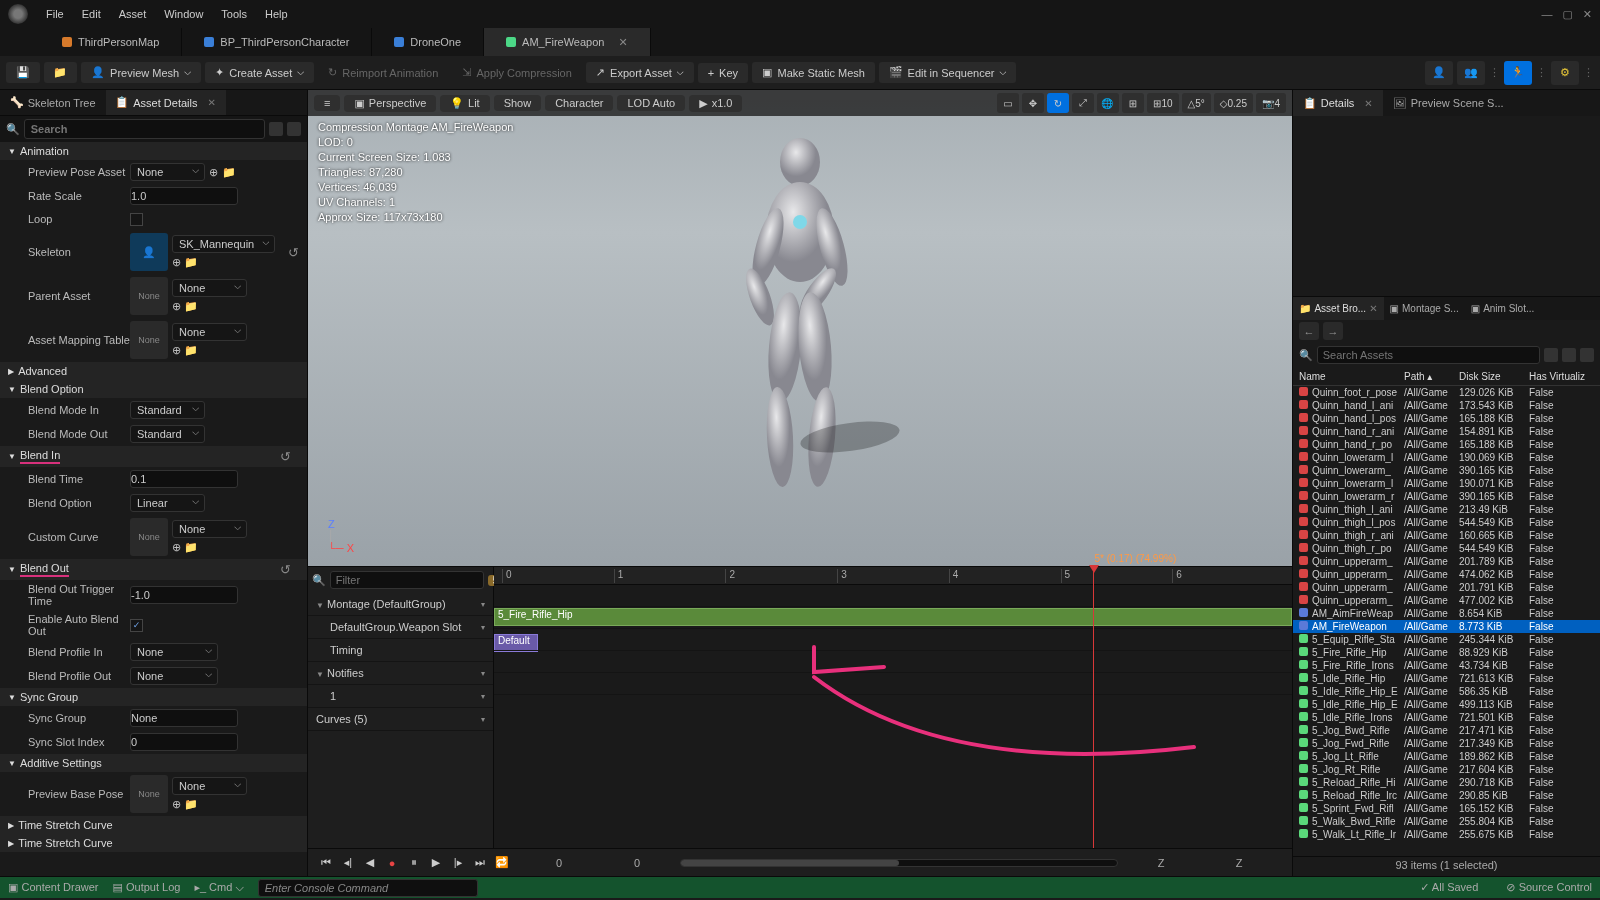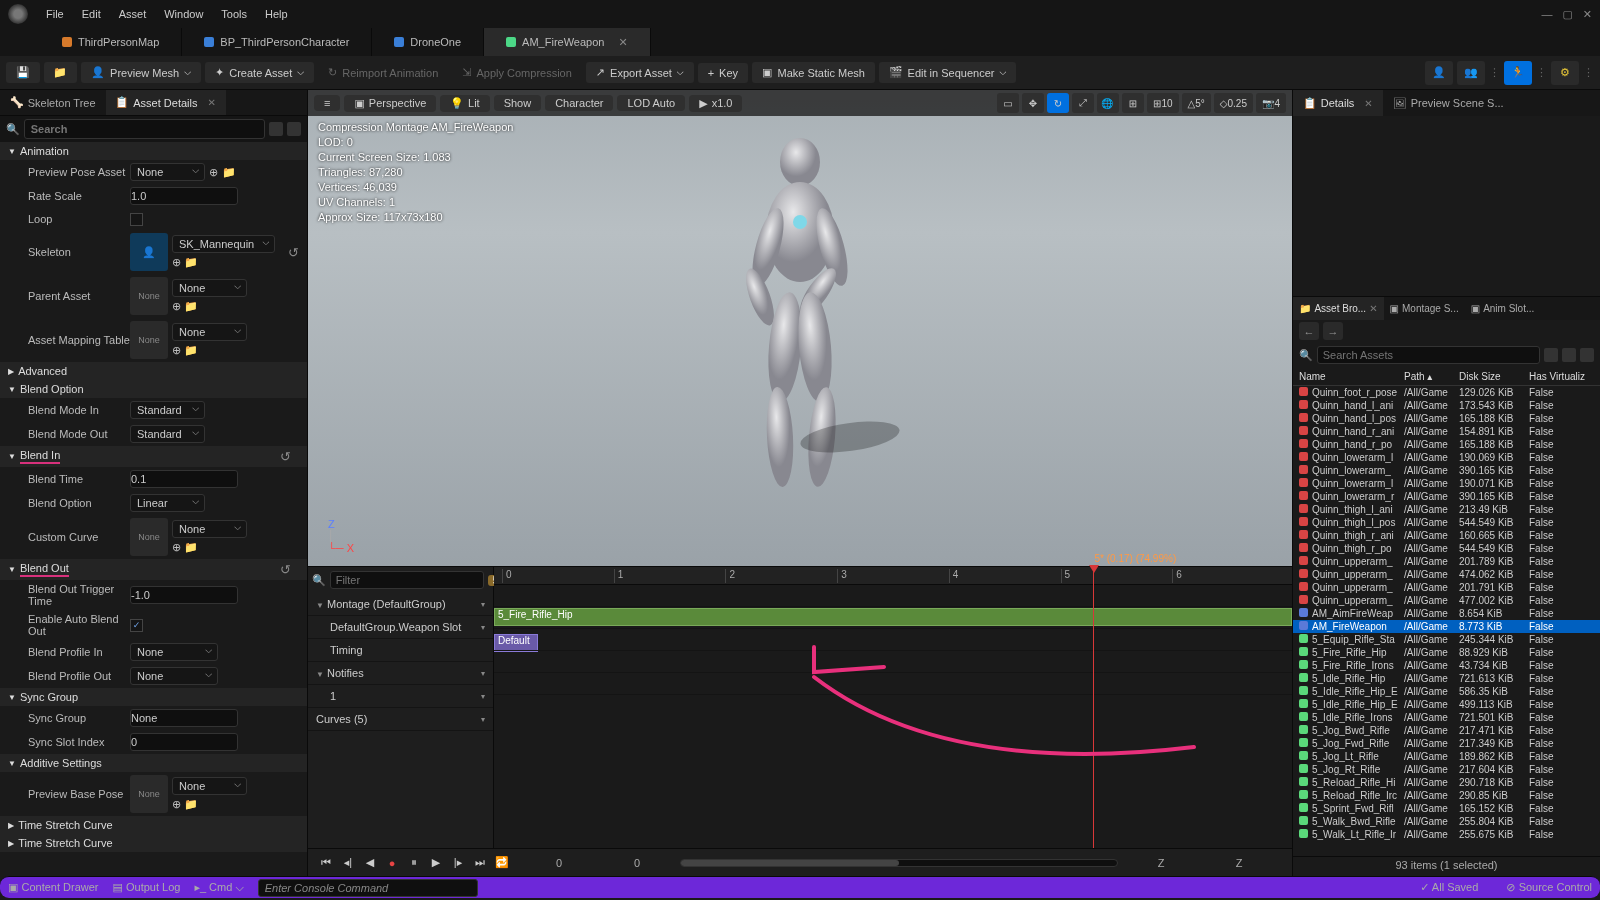--- a/index.html
+++ b/index.html
@@ -118,21 +118,21 @@
 .arow.sel { background: #0060c0; color: #fff; }
 .arow .sw { width: 9px; height: 9px; border-radius: 2px; margin-right: 4px; flex-shrink: 0; }
 .sw-red { background: #d84444; } .sw-blue { background: #5a7ad8; } .sw-green { background: #5ad87a; }
 .arow > span:nth-child(2) { width: 92px; overflow: hidden; text-overflow: ellipsis; }
 .arow > span:nth-child(3) { width: 55px; overflow: hidden; }
 .arow > span:nth-child(4) { width: 70px; text-align: left; }
 .arow > span:nth-child(5) { flex: 1; }
 .rstatus { height: 20px; padding: 2px 8px; color: #aaa; border-top: 1px solid #0a0a0a; text-align: center; }
 
 
-.bottombar { height: 22px; background: #6d28d9; display: flex; align-items: center; padding: 0 8px; gap: 14px; color: #aaa; border-top: 1px solid #0a0a0a; border-radius: 9px; }
+.bottombar { height: 22px; background: #14532d; display: flex; align-items: center; padding: 0 8px; gap: 14px; color: #aaa; border-top: 1px solid #0a0a0a; }
 .bottombar .cmd-input { background: #0f0f0f; border: 1px solid #333; padding: 2px 6px; width: 220px; color: #888; font-style: italic; border-radius: 3px; }
 .bottombar .right2 { margin-left: auto; display: flex; gap: 28px; }
 
 ::-webkit-scrollbar { width: 10px; } ::-webkit-scrollbar-thumb { background: #3a3a3a; border-radius: 5px; } ::-webkit-scrollbar-track { background: #151515; }
 </style>
 </head>
 <body>
 
 <div class="menubar">
   <div class="logo"></div>

